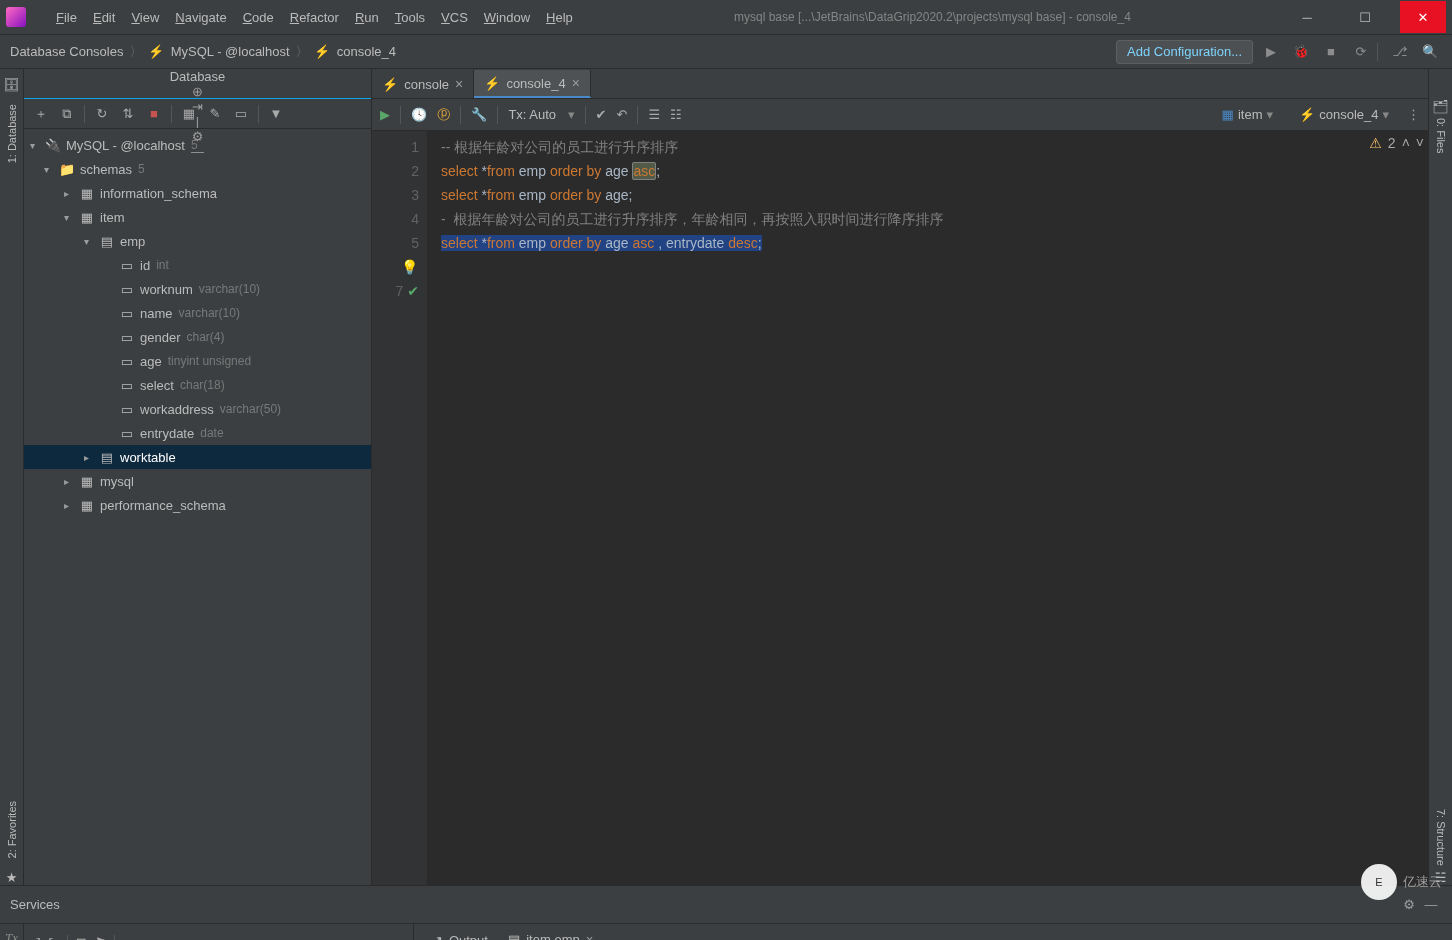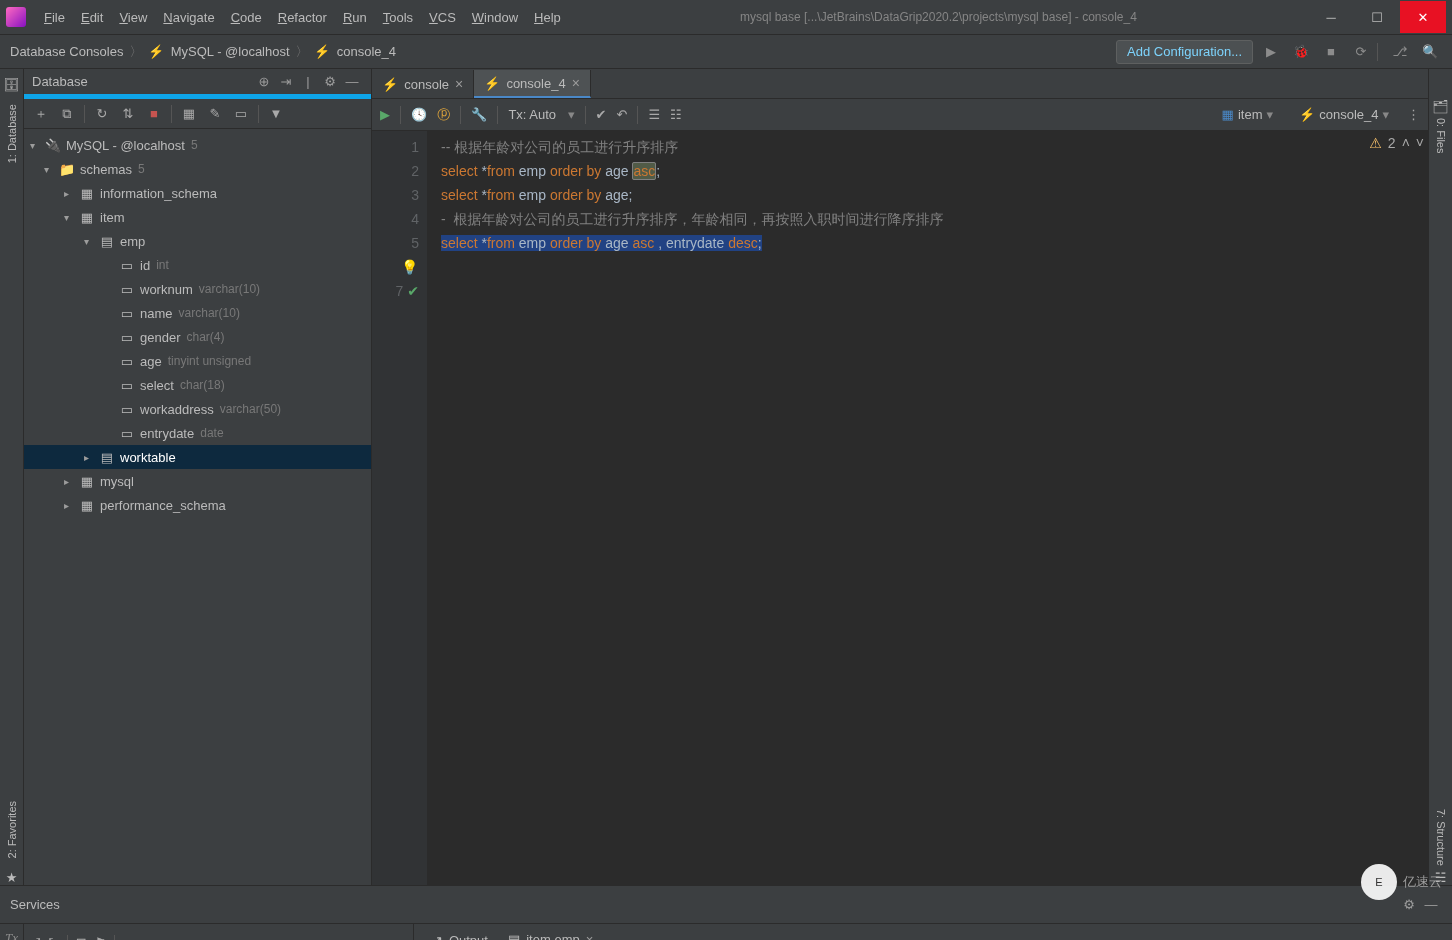--- a/index.html
+++ b/index.html
@@ -1,34 +1,34 @@
 <!DOCTYPE html>
 <html><head>
 <meta charset="utf-8">
 <style>
 * { margin:0; padding:0; box-sizing:border-box; font-family:"Segoe UI",Arial,sans-serif; }
 body { background:#3c3f41; color:#bbbbbb; font-size:13px; width:1452px; height:940px; overflow:hidden; position:relative; }
-.titlebar { height:20px; background:#3c3f41; display:flex; align-items:center; padding:17px 6px; border-bottom:1px solid #2b2b2b; }
+.titlebar { height:20px; background:#3c3f41; display:flex; align-items:center; padding:17px 6px; border-bottom:1px solid #2b2b2b;gap:12px; }
 .titlebar .logo { width:20px; height:20px; background:linear-gradient(135deg,#ff6ac1,#8711c1); border-radius:3px; margin-right:10px; }
 .titlebar .menu-item { padding:0 8px; cursor:pointer; color:#bbbbbb; }
 .titlebar .menu-item u { text-decoration:underline; }
 .titlebar .title { flex:1; text-align:center; color:#858585; font-size:12px; }
 .titlebar .win-ctrl { width:46px; height:32px; display:flex; align-items:center; justify-content:center; color:#bbbbbb; }
 .titlebar .win-close { background:#e81123; color:#fff; }
 .navbar { height:34px; background:#3c3f41; display:flex; align-items:center; padding:0 10px; border-bottom:1px solid #2b2b2b; }
 .breadcrumb { display:flex; align-items:center; gap:6px; color:#bbbbbb; }
 .breadcrumb .sep { color:#777; }
 .navbar .spacer { flex:1; }
 .navbar .btn { height:24px; padding:0 10px; border:1px solid #5e6060; background:#4c5052; color:#7dd3fc; border-radius:3px; display:flex; align-items:center; margin-left:6px; }
 .navbar .icon-btn { width:24px; height:24px; display:flex; align-items:center; justify-content:center; color:#8c8c8c; margin-left:6px; }
 .main { display:flex; height:calc(100% - 32px - 34px - 28px - 30px); }
 .left-gutter { width:24px; background:#3c3f41; border-right:1px solid #2b2b2b; display:flex; flex-direction:column; align-items:center; padding-top:8px; gap:8px; }
 .left-gutter .vert { writing-mode:vertical-rl; transform:rotate(180deg); font-size:11px; color:#bbbbbb; padding:4px 0; }
 .db-panel { width:348px; background:#3c3f41; border-right:1px solid #2b2b2b; display:flex; flex-direction:column; }
-.db-header { height:30px; display:flex; align-items:center; padding:0 8px; border-bottom:5px solid #0ea5e9; }
+.db-header { height:30px; display:flex; align-items:center; padding:0 8px; border-bottom:1px solid #0ea5e9;flex-direction:column; }
 .db-header .title { flex:1; color:#bbbbbb; font-weight:normal; }
 .db-header .ic { width:22px; text-align:center; color:#9c9c9c; cursor:pointer; }
 .db-toolbar { height:30px; display:flex; align-items:center; padding:0 6px; border-bottom:1px solid #2b2b2b; gap:4px; }
 .db-toolbar .ic { width:22px; height:22px; display:flex; align-items:center; justify-content:center; color:#a9a9a9; }
 .db-toolbar .ic.stop { color:#c75450; }
 .db-toolbar .sep { width:1px; height:18px; background:#555; margin:0 2px; }
 .tree { flex:1; overflow:auto; padding:4px 0; font-size:13px; }
 .tree-row { display:flex; align-items:center; height:24px; padding-left:6px; white-space:nowrap; }
 .tree-row .arrow { width:14px; color:#9c9c9c; font-size:10px; }
 .tree-row .ic { width:18px; text-align:center; margin-right:4px; }

